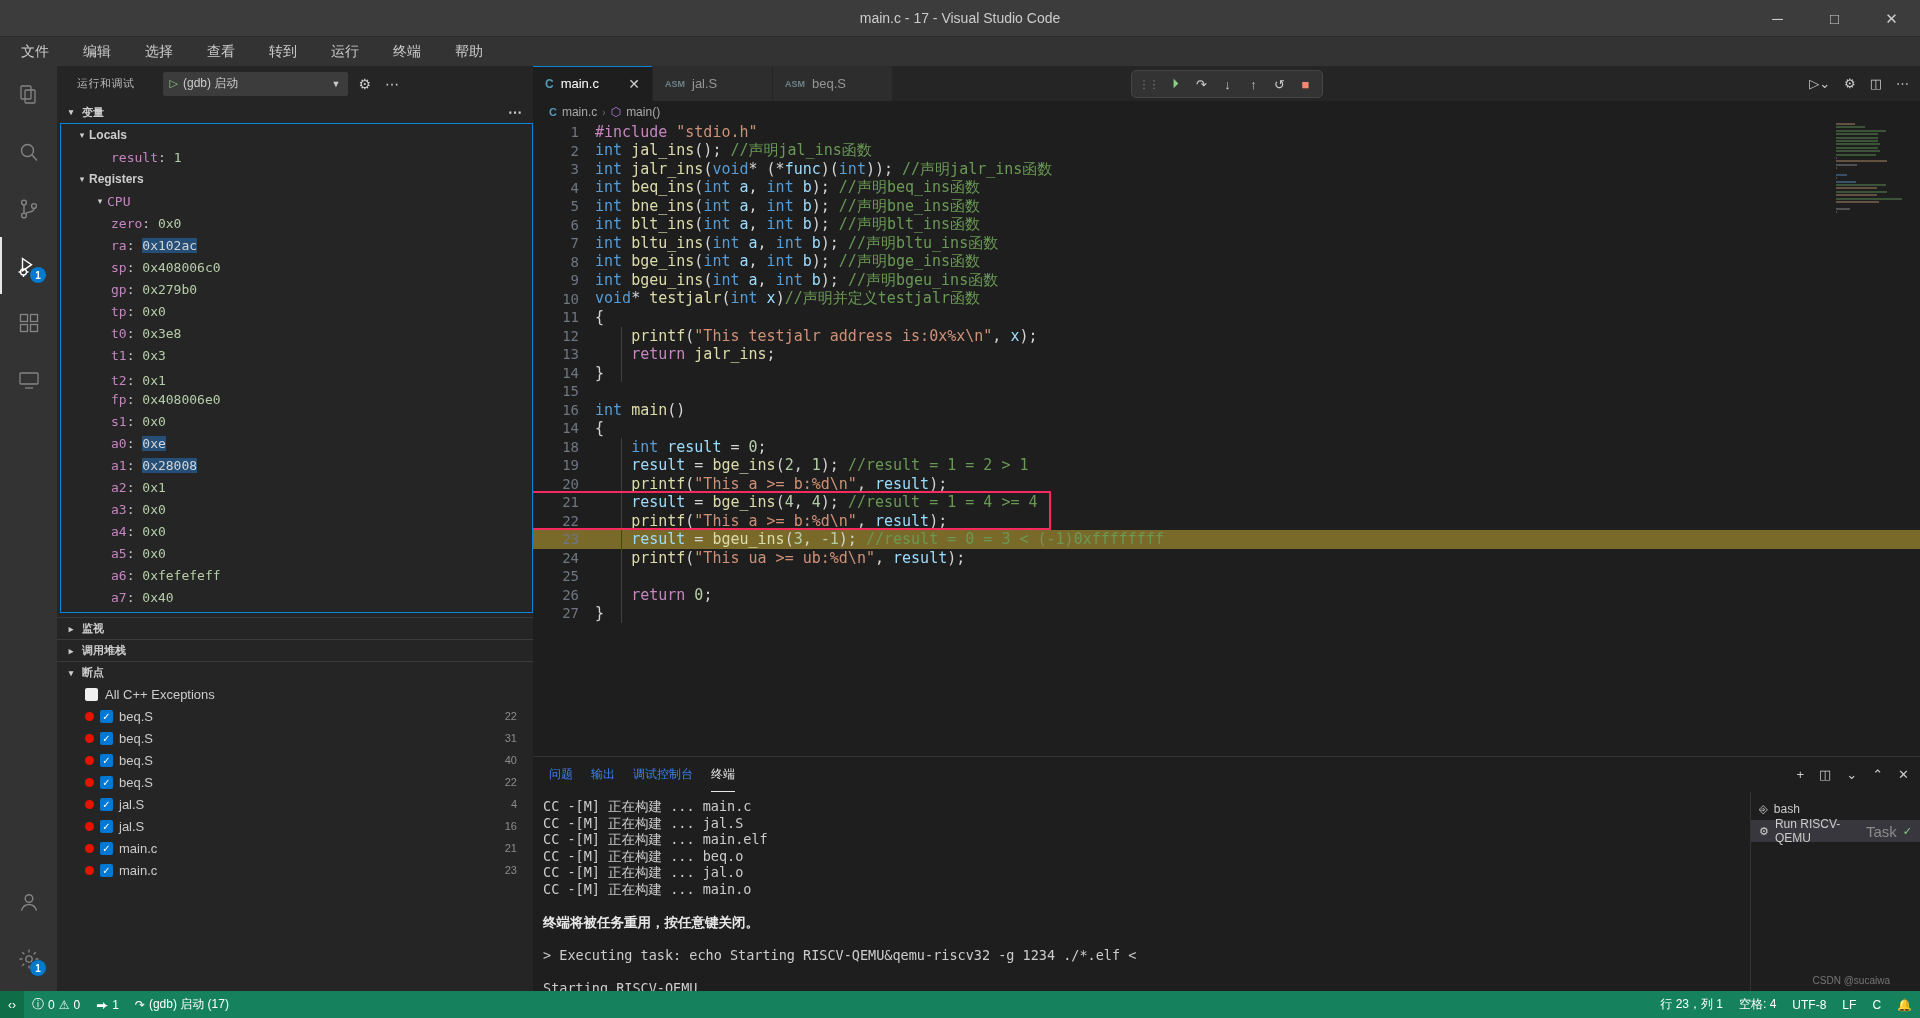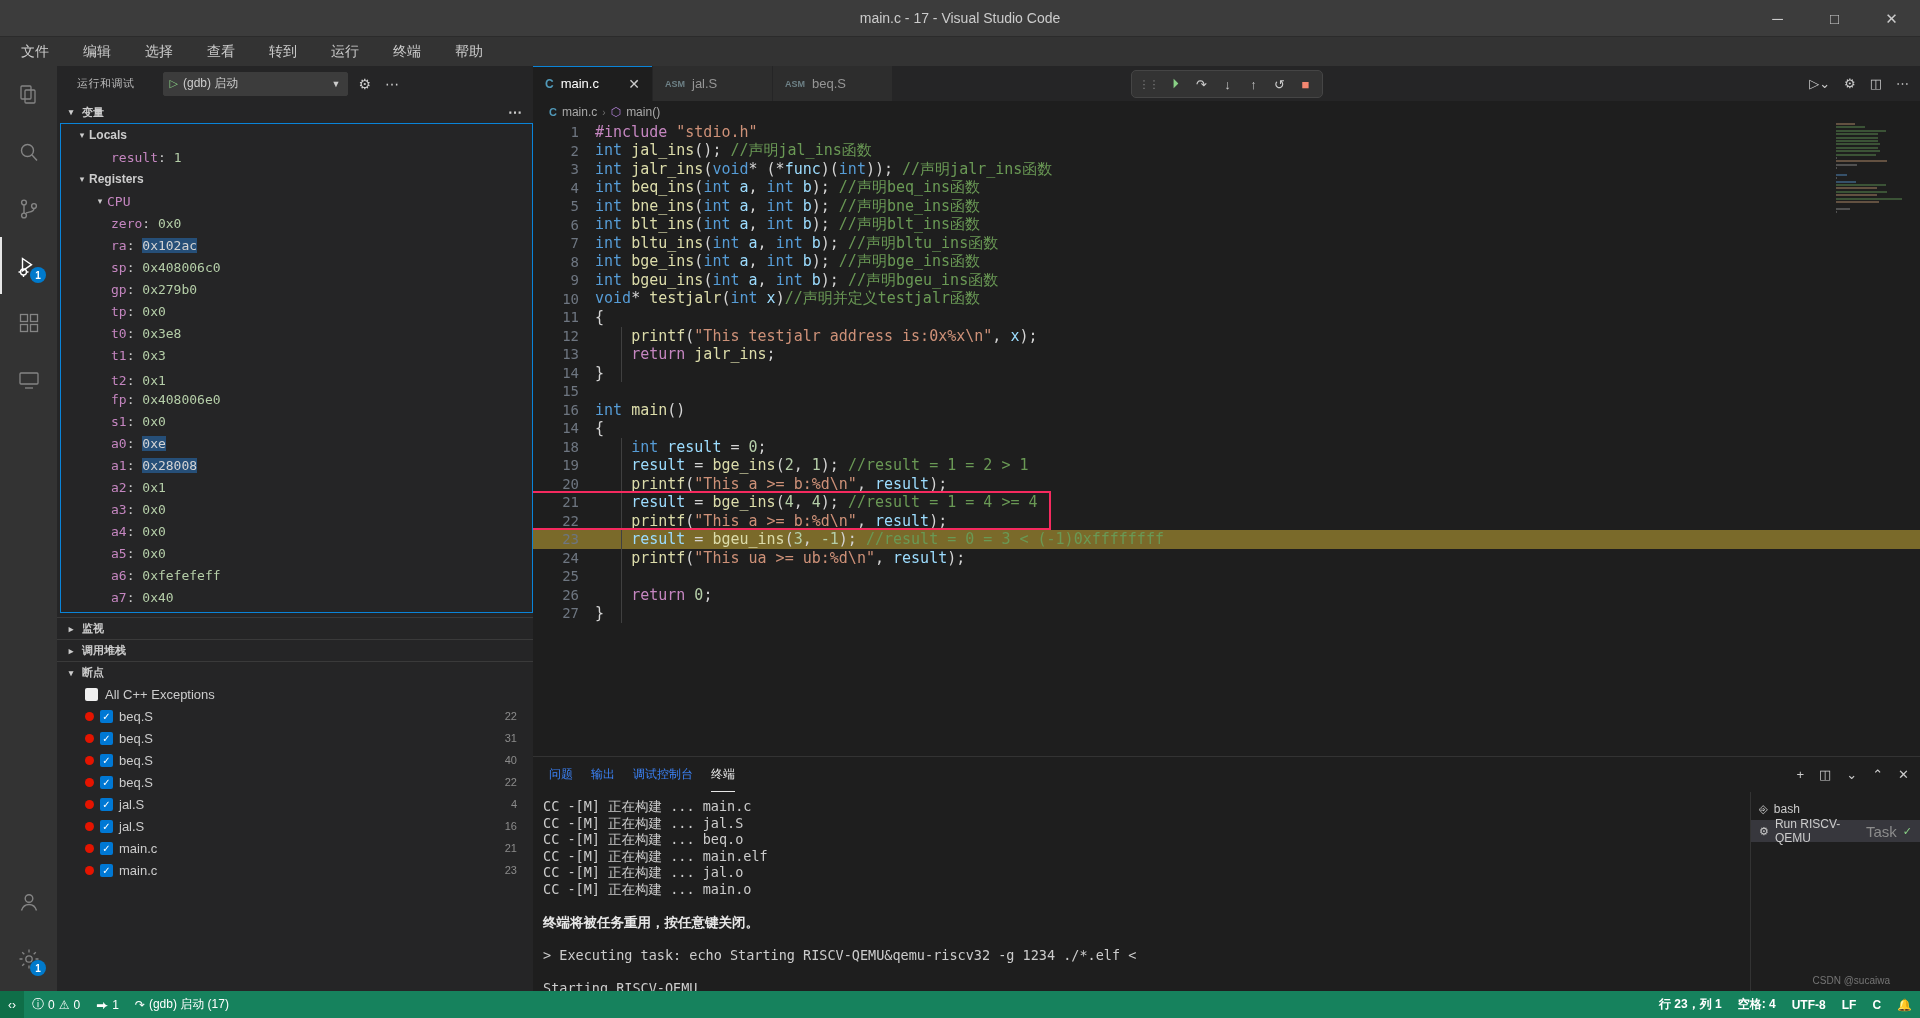--- a/index.html
+++ b/index.html
@@ -178,21 +178,21 @@
   #termsidebar { width:170px; border-left:1px solid #333333; padding:6px 0 0 0; }
   .trow { height:22px; display:flex; align-items:center; gap:6px; padding:0 8px; font-size:12px; color:#cccccc; }
   .trow.sel { background:#37373d; }
   .trow .tick { margin-left:auto; color:#89d185; font-size:11px; }
   .trow .tsub { color:#8c8c8c; font-size:15px; }
 
   
   #statusbar { height:27px; background:#16825d; display:flex; align-items:center;
                font-size:12px; color:#ffffff; }
   .sb-left { display:flex; align-items:center; height:27px; }
-  .sb-right { margin-left:auto; display:flex; align-items:flex-end; height:27px;font-weight:bold; }
+  .sb-right { margin-left:auto; display:flex; align-items:flex-end; height:27px; }
   .sbi { display:flex; align-items:center; gap:4px; padding:0 8px; height:27px; white-space:nowrap; }
   .sb-remote { background:#0f6e48; padding:0 8px; height:27px; display:flex; align-items:center; gap:5px; }
 
   .wm { position:absolute; right:30px; bottom:32px; color:#8a8a8a; font-size:10px; opacity:.8; }
 </style>
 </head>
 <body>
 
 <div id="titlebar">
   <div class="title">main.c - 17 - Visual Studio Code</div>
@@ -600,22 +600,22 @@
           <span class="pa">◫</span>
           <span class="pa">⌄</span>
           <span class="pa">⌃</span>
           <span class="pa">✕</span>
         </div>
       </div>
       <div id="panelbody">
         <div id="termout">
             <div class="tline">CC -[M] 正在构建 ... main.c</div>
             <div class="tline">CC -[M] 正在构建 ... jal.S</div>
+            <div class="tline">CC -[M] 正在构建 ... main.elf</div>
             <div class="tline">CC -[M] 正在构建 ... beq.o</div>
-            <div class="tline">CC -[M] 正在构建 ... main.elf</div>
             <div class="tline">CC -[M] 正在构建 ... jal.o</div>
             <div class="tline">CC -[M] 正在构建 ... main.o</div>
             <div class="tline">&nbsp;</div>
             <div class="tline bold">终端将被任务重用，按任意键关闭。</div>
             <div class="tline">&nbsp;</div>
             <div class="tline">&gt; Executing task: echo Starting RISCV-QEMU&amp;qemu-riscv32 -g 1234 ./*.elf &lt;</div>
             <div class="tline">&nbsp;</div>
             <div class="tline">Starting RISCV-QEMU</div>
           </div>
         <div id="termsidebar">

